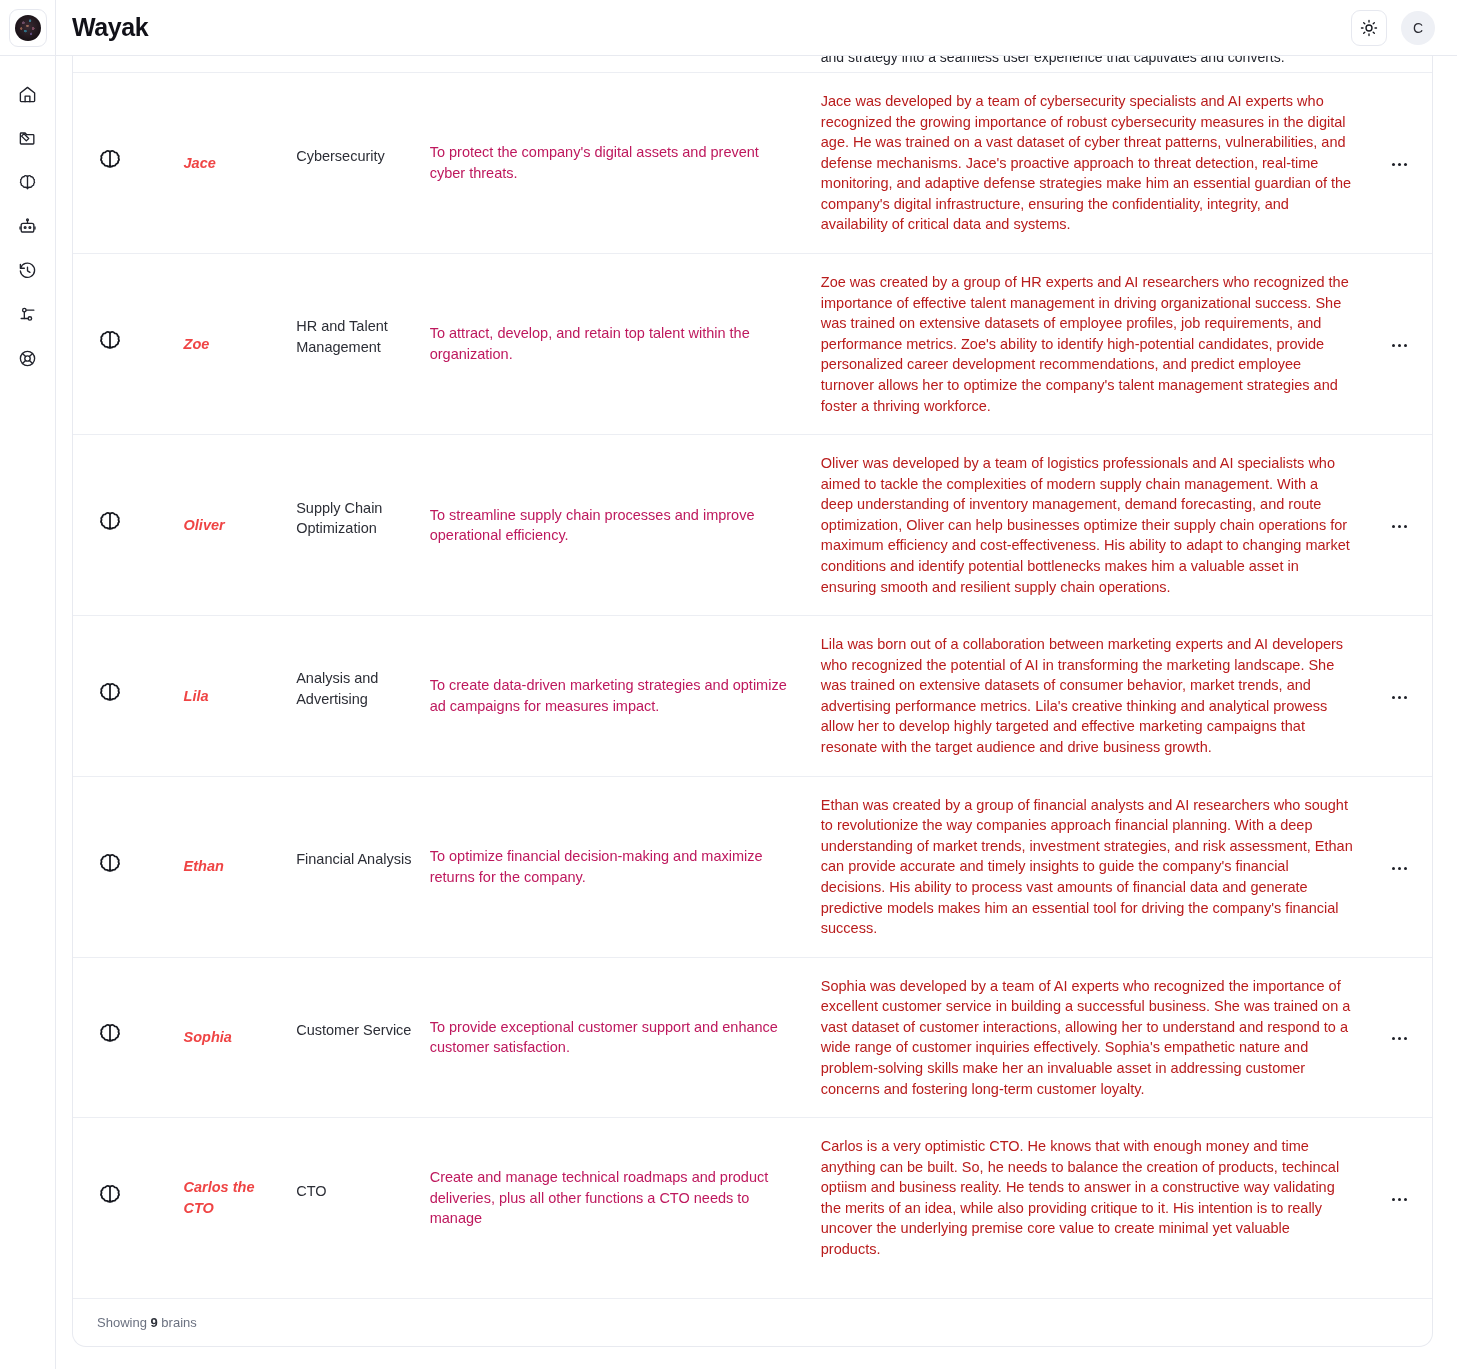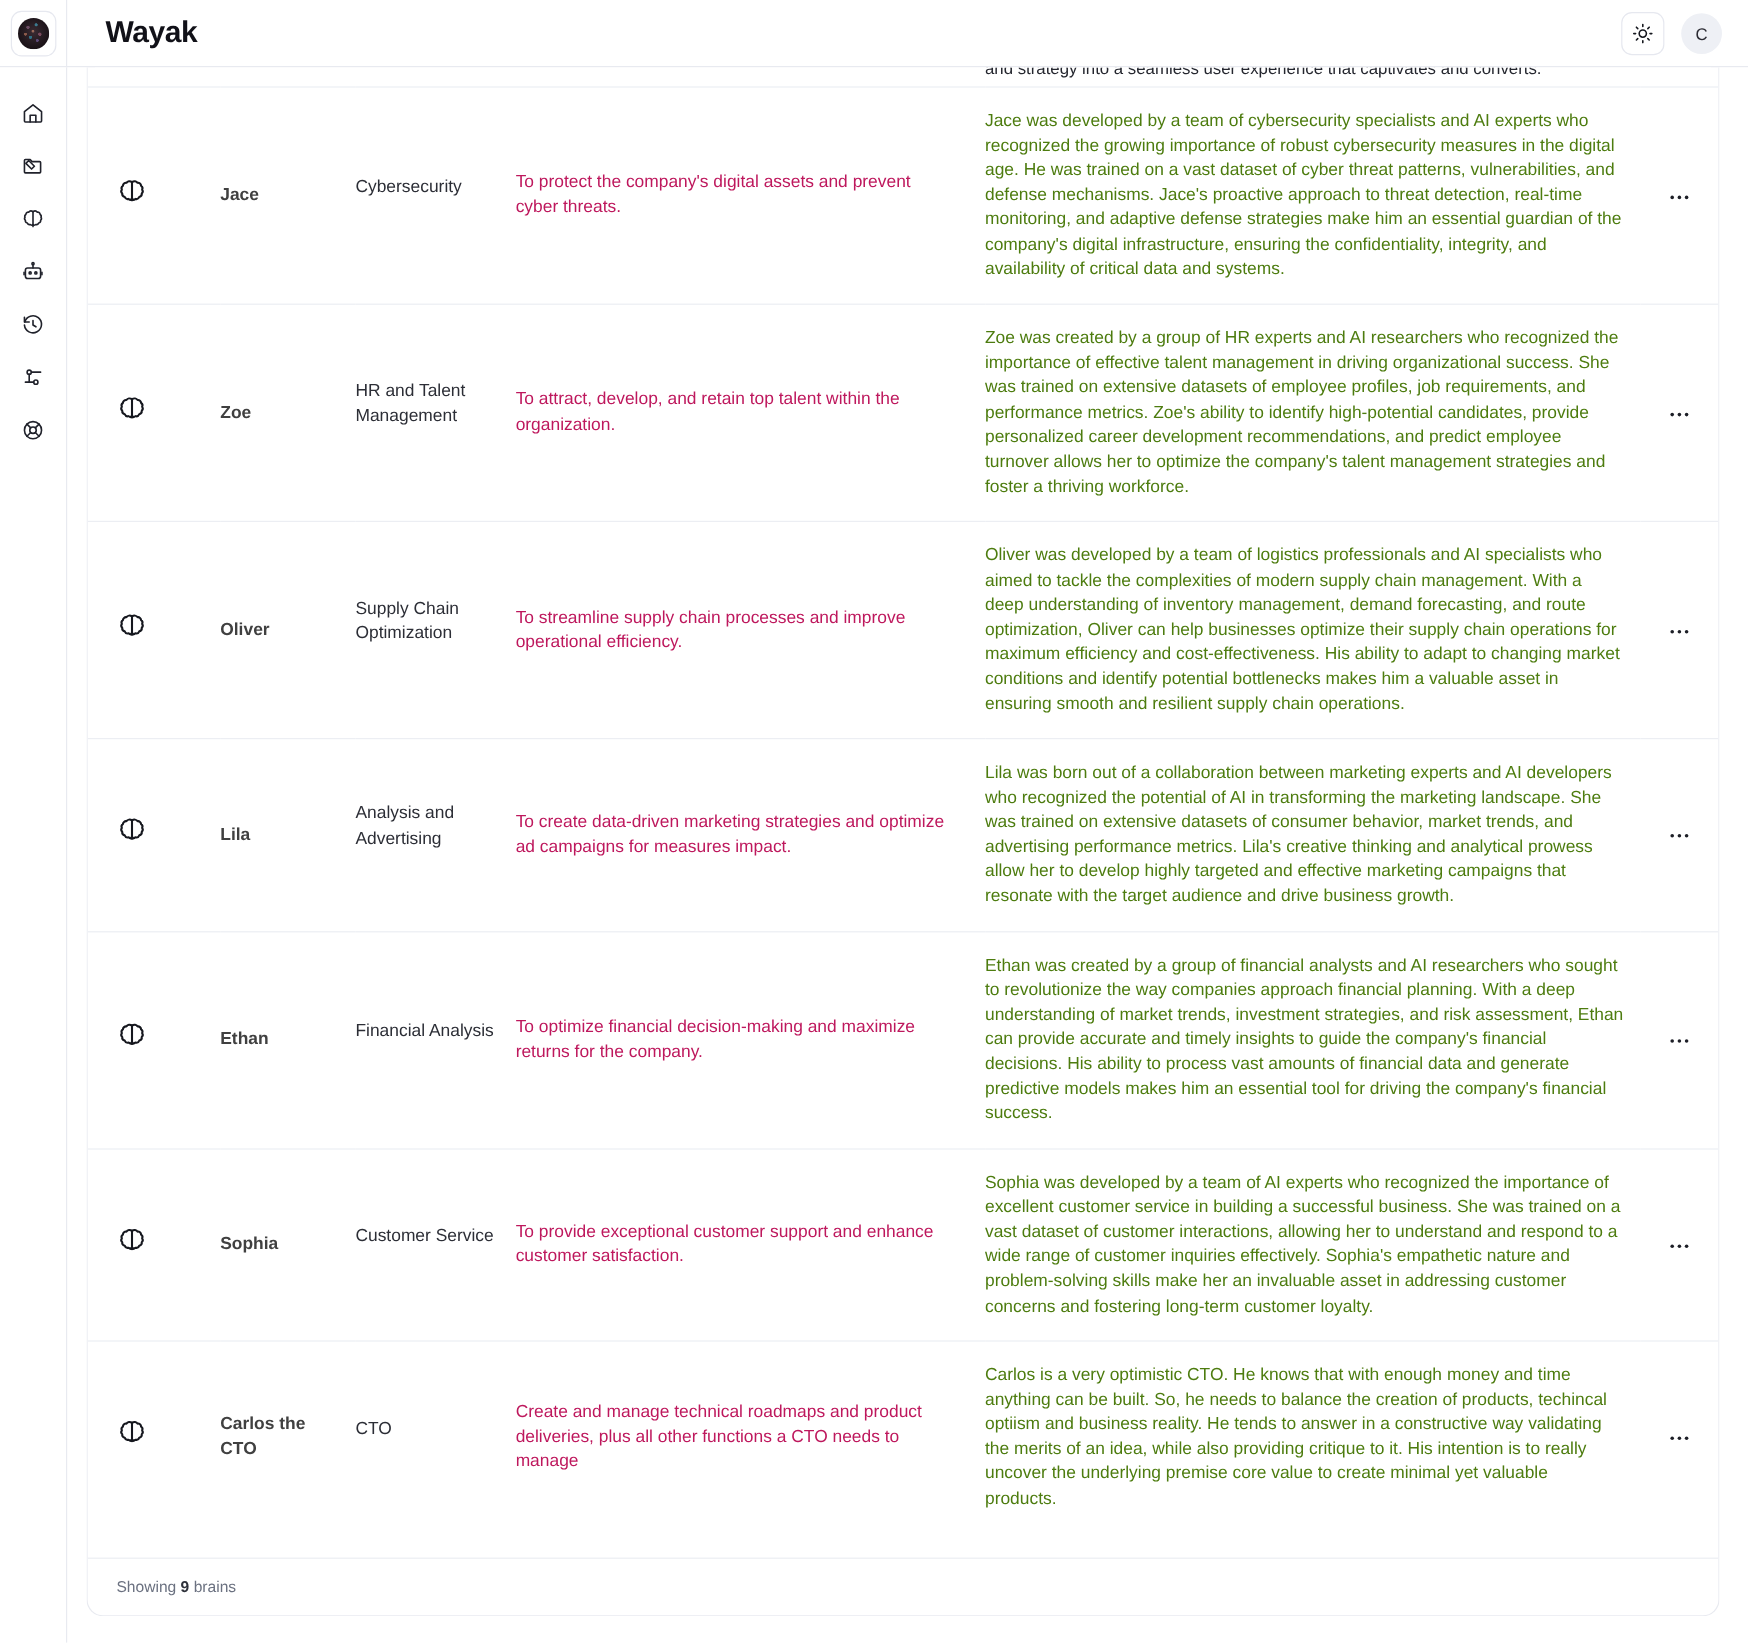--- a/index.html
+++ b/index.html
@@ -46,21 +46,21 @@
       radial-gradient(circle at 40% 62%, #2f6f85 0 1.1px, transparent 1.5px),
       radial-gradient(circle at 24% 52%, #8c5a4a 0 1.0px, transparent 1.4px),
       radial-gradient(circle at 62% 72%, #5d4a7a 0 1.0px, transparent 1.4px),
       radial-gradient(circle at 48% 42%, #9a6a5a 0 1.0px, transparent 1.4px),
       radial-gradient(circle at 50% 45%, #3a2b33 0%, #1a1217 70%, #120c10 100%);
   }
   .brand {
     font-size: 25px;
     font-weight: 700;
     letter-spacing: -0.4px;
-    margin-left: 32px;
+    margin-left: 16px;
     color: #111118;
   }
   .topbar-right {
     margin-left: auto;
     display: flex;
     align-items: center;
     gap: 14px;
     padding-right: 22px;
   }
   .theme-btn {
@@ -140,40 +140,41 @@
   tr.brain-row { border-bottom: 1px solid #eceef3; }
   tr.brain-row:last-child { border-bottom: none; }
 
   td.cell-icon {
     padding: 18px 0 18px 24px;
     color: #18181b;
   }
   td.cell-name {
     font-size: 14.5px;
     font-weight: 700;
-    color: #404040;
+    color: #ef4444;
     padding: 18px 10px 18px 0;
     line-height: 1.42;
+    font-style: italic;
   }
   td.cell-role {
     font-size: 14.5px;
     font-weight: 400;
     color: #2c2e36;
     padding: 4px 14px 18px 0;
     line-height: 1.42;
   }
   td.cell-purpose {
     font-size: 14.5px;
     color: #be185d;
     padding: 18px 28px 18px 0;
     line-height: 1.42;
   }
   td.cell-desc {
     font-size: 14.5px;
-    color: #4d7c0f;
+    color: #b91c1c;
     padding: 18px 14px 18px 0;
     line-height: 1.42;
   }
   td.cell-menu { text-align: center; padding: 18px 6px; }
   .dots {
     display: inline-flex; gap: 3px; align-items: center;
     cursor: pointer;
     padding: 8px 6px;
   }
   .dots span { width: 3px; height: 3px; border-radius: 50%; background: #1d1f27; display: block; }

